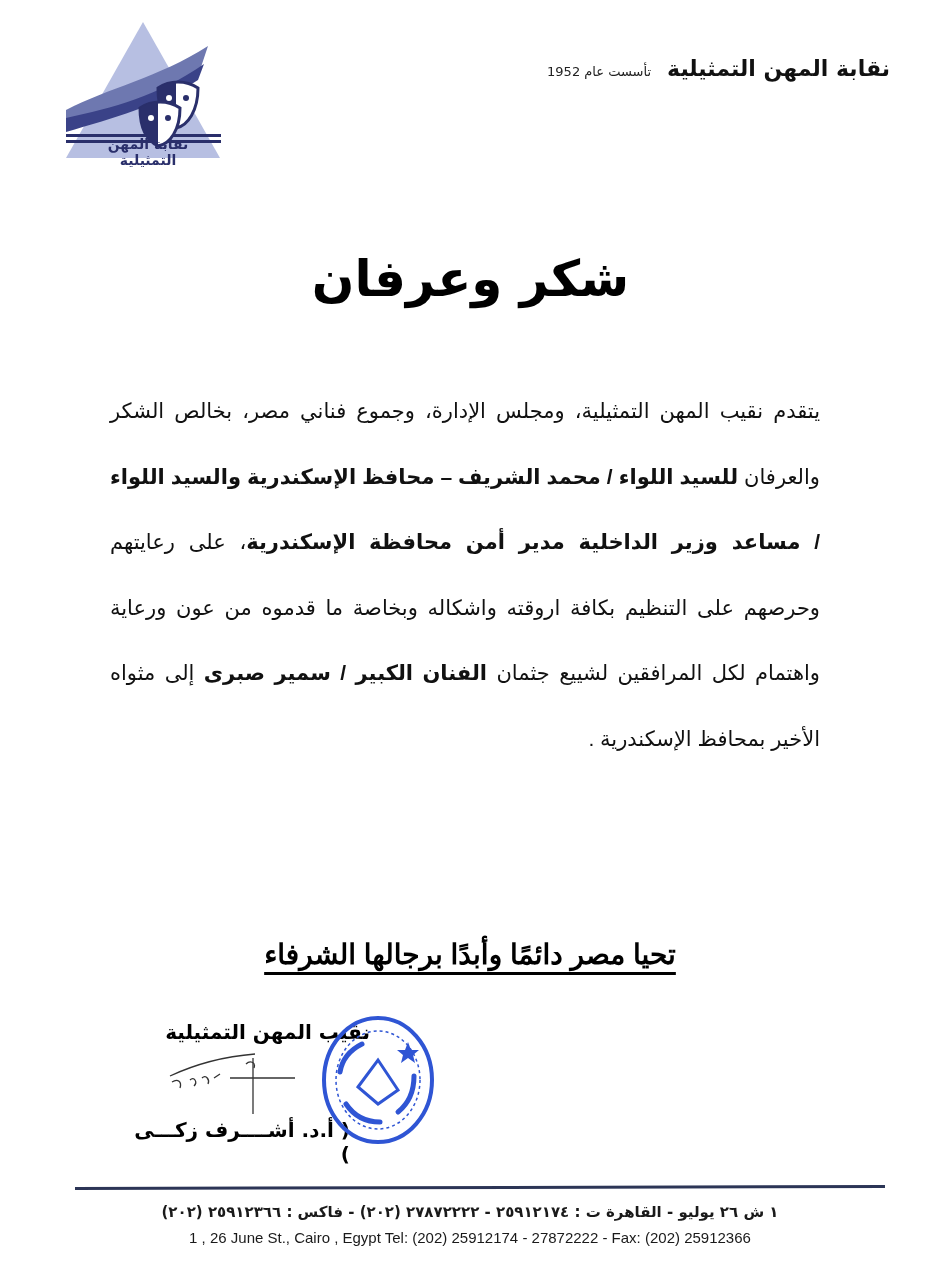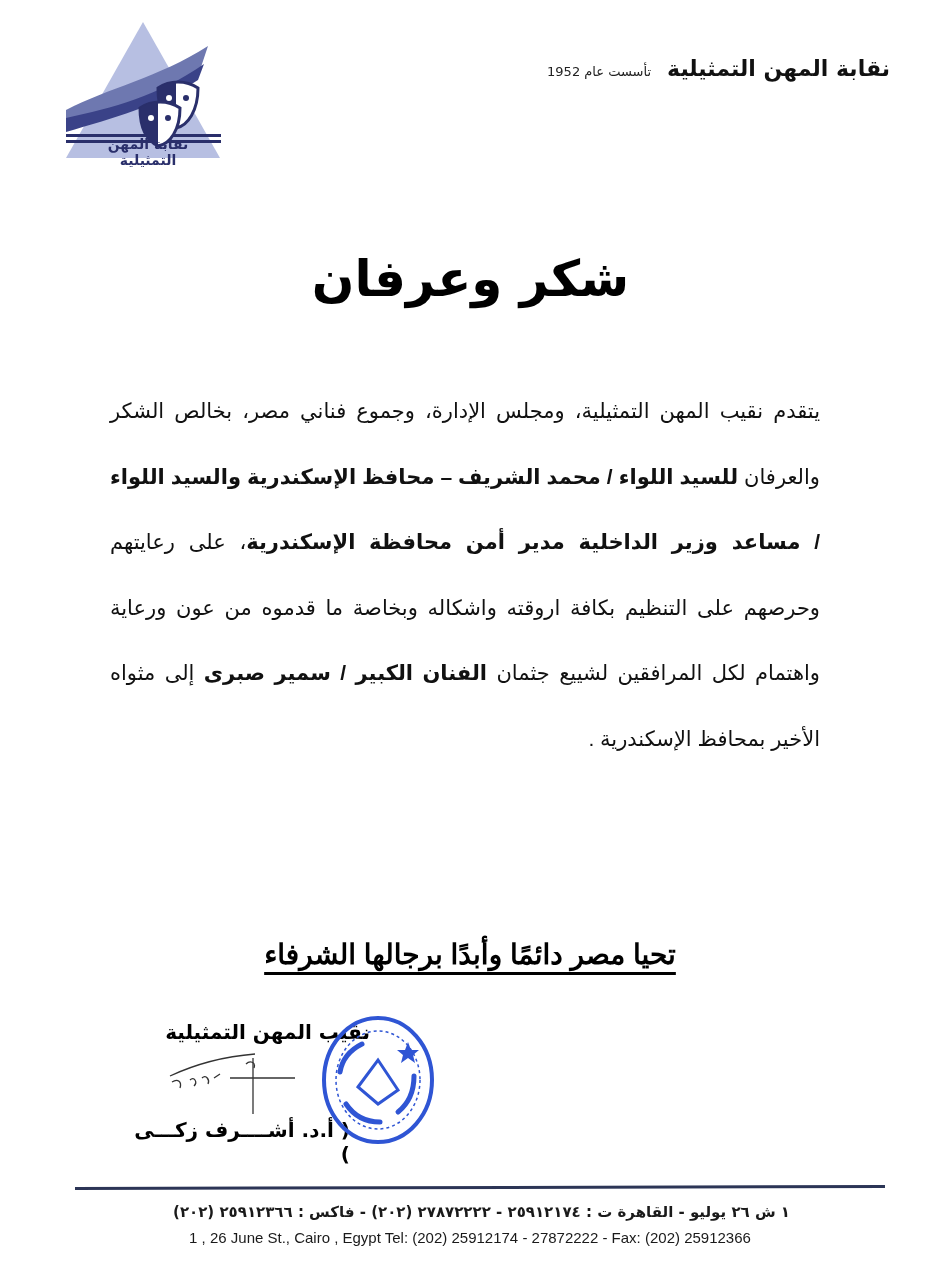--- a/index.html
+++ b/index.html
@@ -29,21 +29,21 @@
   .slogan { left: 240px; top: 918px; width: 460px; text-align: center; font-family: "Liberation Sans", sans-serif; font-weight: bold; font-size: 28px; color: #000; text-decoration: underline; text-decoration-thickness: 3px; text-underline-offset: 8px; margin-top: 20px; }
 
   
   .sig-title { left: 120px; top: 1020px; width: 250px; text-align: right; font-family: "DejaVu Sans", sans-serif; font-weight: bold; font-size: 20px; }
   .sig-name { left: 120px; top: 1118px; width: 230px; text-align: right; font-family: "DejaVu Sans", sans-serif; font-weight: bold; font-size: 20px; letter-spacing: 1px; }
   .signature { left: 150px; top: 1048px; width: 150px; height: 70px; }
   .stamp { left: 318px; top: 1012px; width: 118px; height: 135px; }
 
   
   .footer-rule { left: 75px; top: 1186px; width: 810px; height: 3px; background: #2c3556; transform: rotate(-0.15deg); }
-  .footer-ar { left: 150px; top: 1203px; width: 640px; direction: rtl; font-family: "DejaVu Sans", sans-serif; font-weight: bold; font-size: 15px; color: #1a1a1a; }
+  .footer-ar { left: 150px; top: 1203px; width: 640px; text-align: center; direction: rtl; font-family: "DejaVu Sans", sans-serif; font-weight: bold; font-size: 15px; color: #1a1a1a; }
   .footer-en { left: 150px; top: 1229px; width: 640px; text-align: center; direction: ltr; font-family: "Liberation Sans", sans-serif; font-size: 15px; color: #1a1a1a; }
 </style>
 </head>
 <body>
 
 <div class="abs logo">
   <svg width="170" height="145" viewBox="0 0 170 145">
     <polygon points="85,4 162,140 8,140" fill="#b7bfe2"></polygon>
     <path d="M8,92 C50,70 100,60 150,28 L140,58 C100,82 55,95 8,108 Z" fill="#6e78b0"></path>
     <path d="M8,100 C55,90 100,78 146,46 L140,62 C100,88 55,100 8,114 Z" fill="#3a4288"></path>

